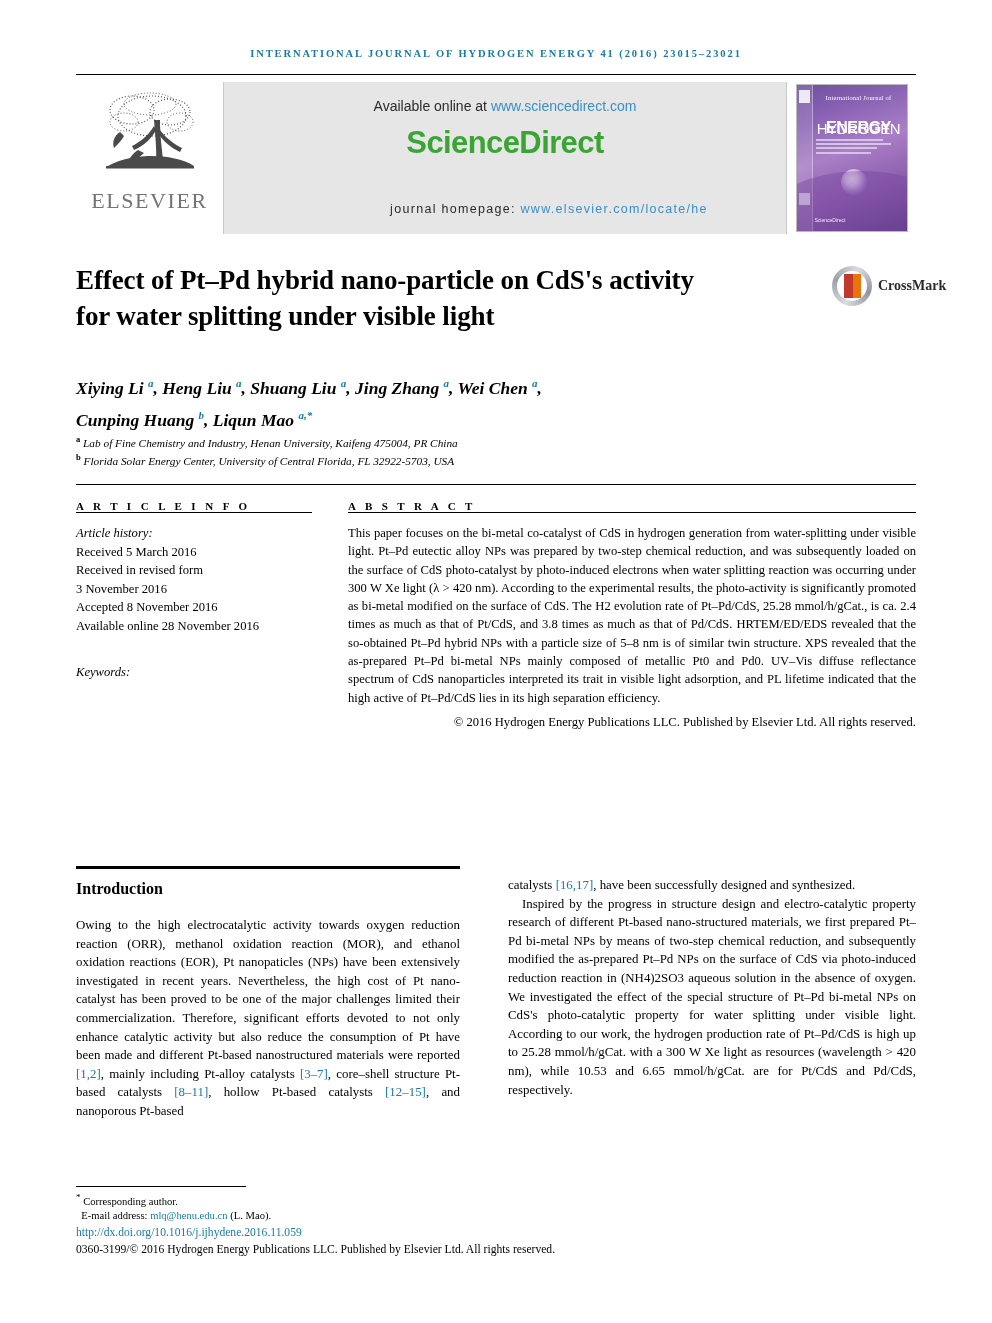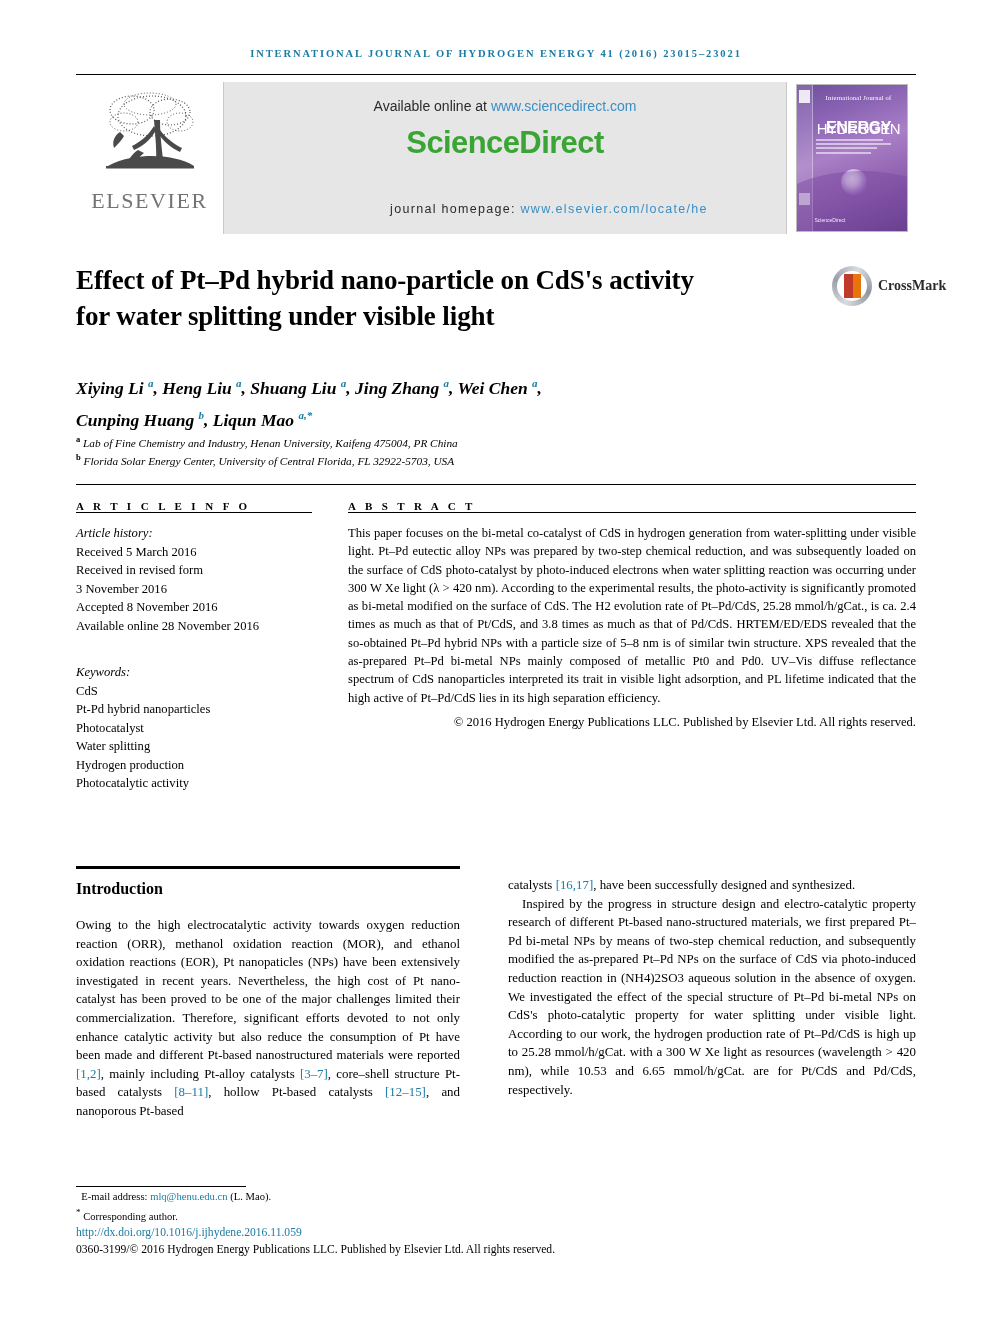--- a/index.html
+++ b/index.html
@@ -264,28 +264,20 @@
     <div class="sub">Article history:</div>
     <div class="hist">
       <div>Received 5 March 2016</div>
       <div>Received in revised form</div>
       <div>3 November 2016</div>
       <div>Accepted 8 November 2016</div>
       <div>Available online 28 November 2016</div>
     </div>
     <div class="kwblock">
       <div class="sub">Keywords:</div>
-      <div class="kw">
-        <div>CdS</div>
-        <div>Pt-Pd hybrid nanoparticles</div>
-        <div>Photocatalyst</div>
-        <div>Water splitting</div>
-        <div>Hydrogen production</div>
-        <div>Photocatalytic activity</div>
-      </div>
     </div>
   </div>
 
   <div class="abscol">
     <div class="sechead">A B S T R A C T</div>
     <div class="sechead-rule"></div>
     <div class="abstract">
       <span>This paper focuses on the bi-metal co-catalyst of CdS in hydrogen generation from water-splitting under visible light. Pt–Pd eutectic alloy NPs was prepared by two-step chemical reduction, and was subsequently loaded on the surface of CdS photo-catalyst by photo-induced electrons when water splitting reaction was occurring under 300 W Xe light (λ &gt; 420 nm). According to the experimental results, the photo-activity is significantly promoted as bi-metal modified on the surface of CdS. The H2 evolution rate of Pt–Pd/CdS, 25.28 mmol/h/gCat., is ca. 2.4 times as much as that of Pt/CdS, and 3.8 times as much as that of Pd/CdS. HRTEM/ED/EDS revealed that the so-obtained Pt–Pd hybrid NPs with a particle size of 5–8 nm is of similar twin structure. XPS revealed that the as-prepared Pt–Pd bi-metal NPs mainly composed of metallic Pt0 and Pd0. UV–Vis diffuse reflectance spectrum of CdS nanoparticles interpreted its trait in visible light adsorption, and PL lifetime indicated that the high active of Pt–Pd/CdS lies in its high separation efficiency.</span>
       <span class="copy">© 2016 Hydrogen Energy Publications LLC. Published by Elsevier Ltd. All rights reserved.</span>
     </div>
@@ -298,19 +290,19 @@
     <p class="body-p"><span>Owing to the high electrocatalytic activity towards oxygen reduction reaction (ORR), methanol oxidation reaction (MOR), and ethanol oxidation reactions (EOR), Pt nanopaticles (NPs) have been extensively investigated in recent years. Nevertheless, the high cost of Pt nano-catalyst has been proved to be one of the major challenges limited their commercialization. Therefore, significant efforts devoted to not only enhance catalytic activity but also reduce the consumption of Pt have been made and different Pt-based nanostructured materials were reported </span><span class="cite">[1,2]</span><span>, mainly including Pt-alloy catalysts </span><span class="cite">[3–7]</span><span>, core–shell structure Pt-based catalysts </span><span class="cite">[8–11]</span><span>, hollow Pt-based catalysts </span><span class="cite">[12–15]</span><span>, and nanoporous Pt-based</span></p>
   </div>
 
   <div class="colR">
     <p class="body-p"><span>catalysts </span><span class="cite">[16,17]</span><span>, have been successfully designed and synthesized.</span></p>
     <p class="body-p">Inspired by the progress in structure design and electro-catalytic property research of different Pt-based nano-structured materials, we first prepared Pt–Pd bi-metal NPs by means of two-step chemical reduction, and subsequently modified the as-prepared Pt–Pd NPs on the surface of CdS via photo-induced reduction reaction in (NH4)2SO3 aqueous solution in the absence of oxygen. We investigated the effect of the special structure of Pt–Pd bi-metal NPs on CdS's photo-catalytic property for water splitting under visible light. According to our work, the hydrogen production rate of Pt–Pd/CdS is high up to 25.28 mmol/h/gCat. with a 300 W Xe light as resources (wavelength &gt; 420 nm), while 10.53 and 6.65 mmol/h/gCat. are for Pt/CdS and Pd/CdS, respectively.</p>
   </div>
 
   <div class="fnrule"></div>
   <div class="footnote">
+    <div><span class="star">*</span> <span>Corresponding author.</span></div>
     <div>&nbsp;&nbsp;<span>E-mail address: </span><a href="#">mlq@henu.edu.cn</a><span> (L. Mao).</span></div>
-    <div><span class="star">*</span> <span>Corresponding author.</span></div>
   </div>
   <div class="doi">http://dx.doi.org/10.1016/j.ijhydene.2016.11.059</div>
   <div class="issnline">0360-3199/© 2016 Hydrogen Energy Publications LLC. Published by Elsevier Ltd. All rights reserved.</div>
 
 </div>
 
 </body></html>

